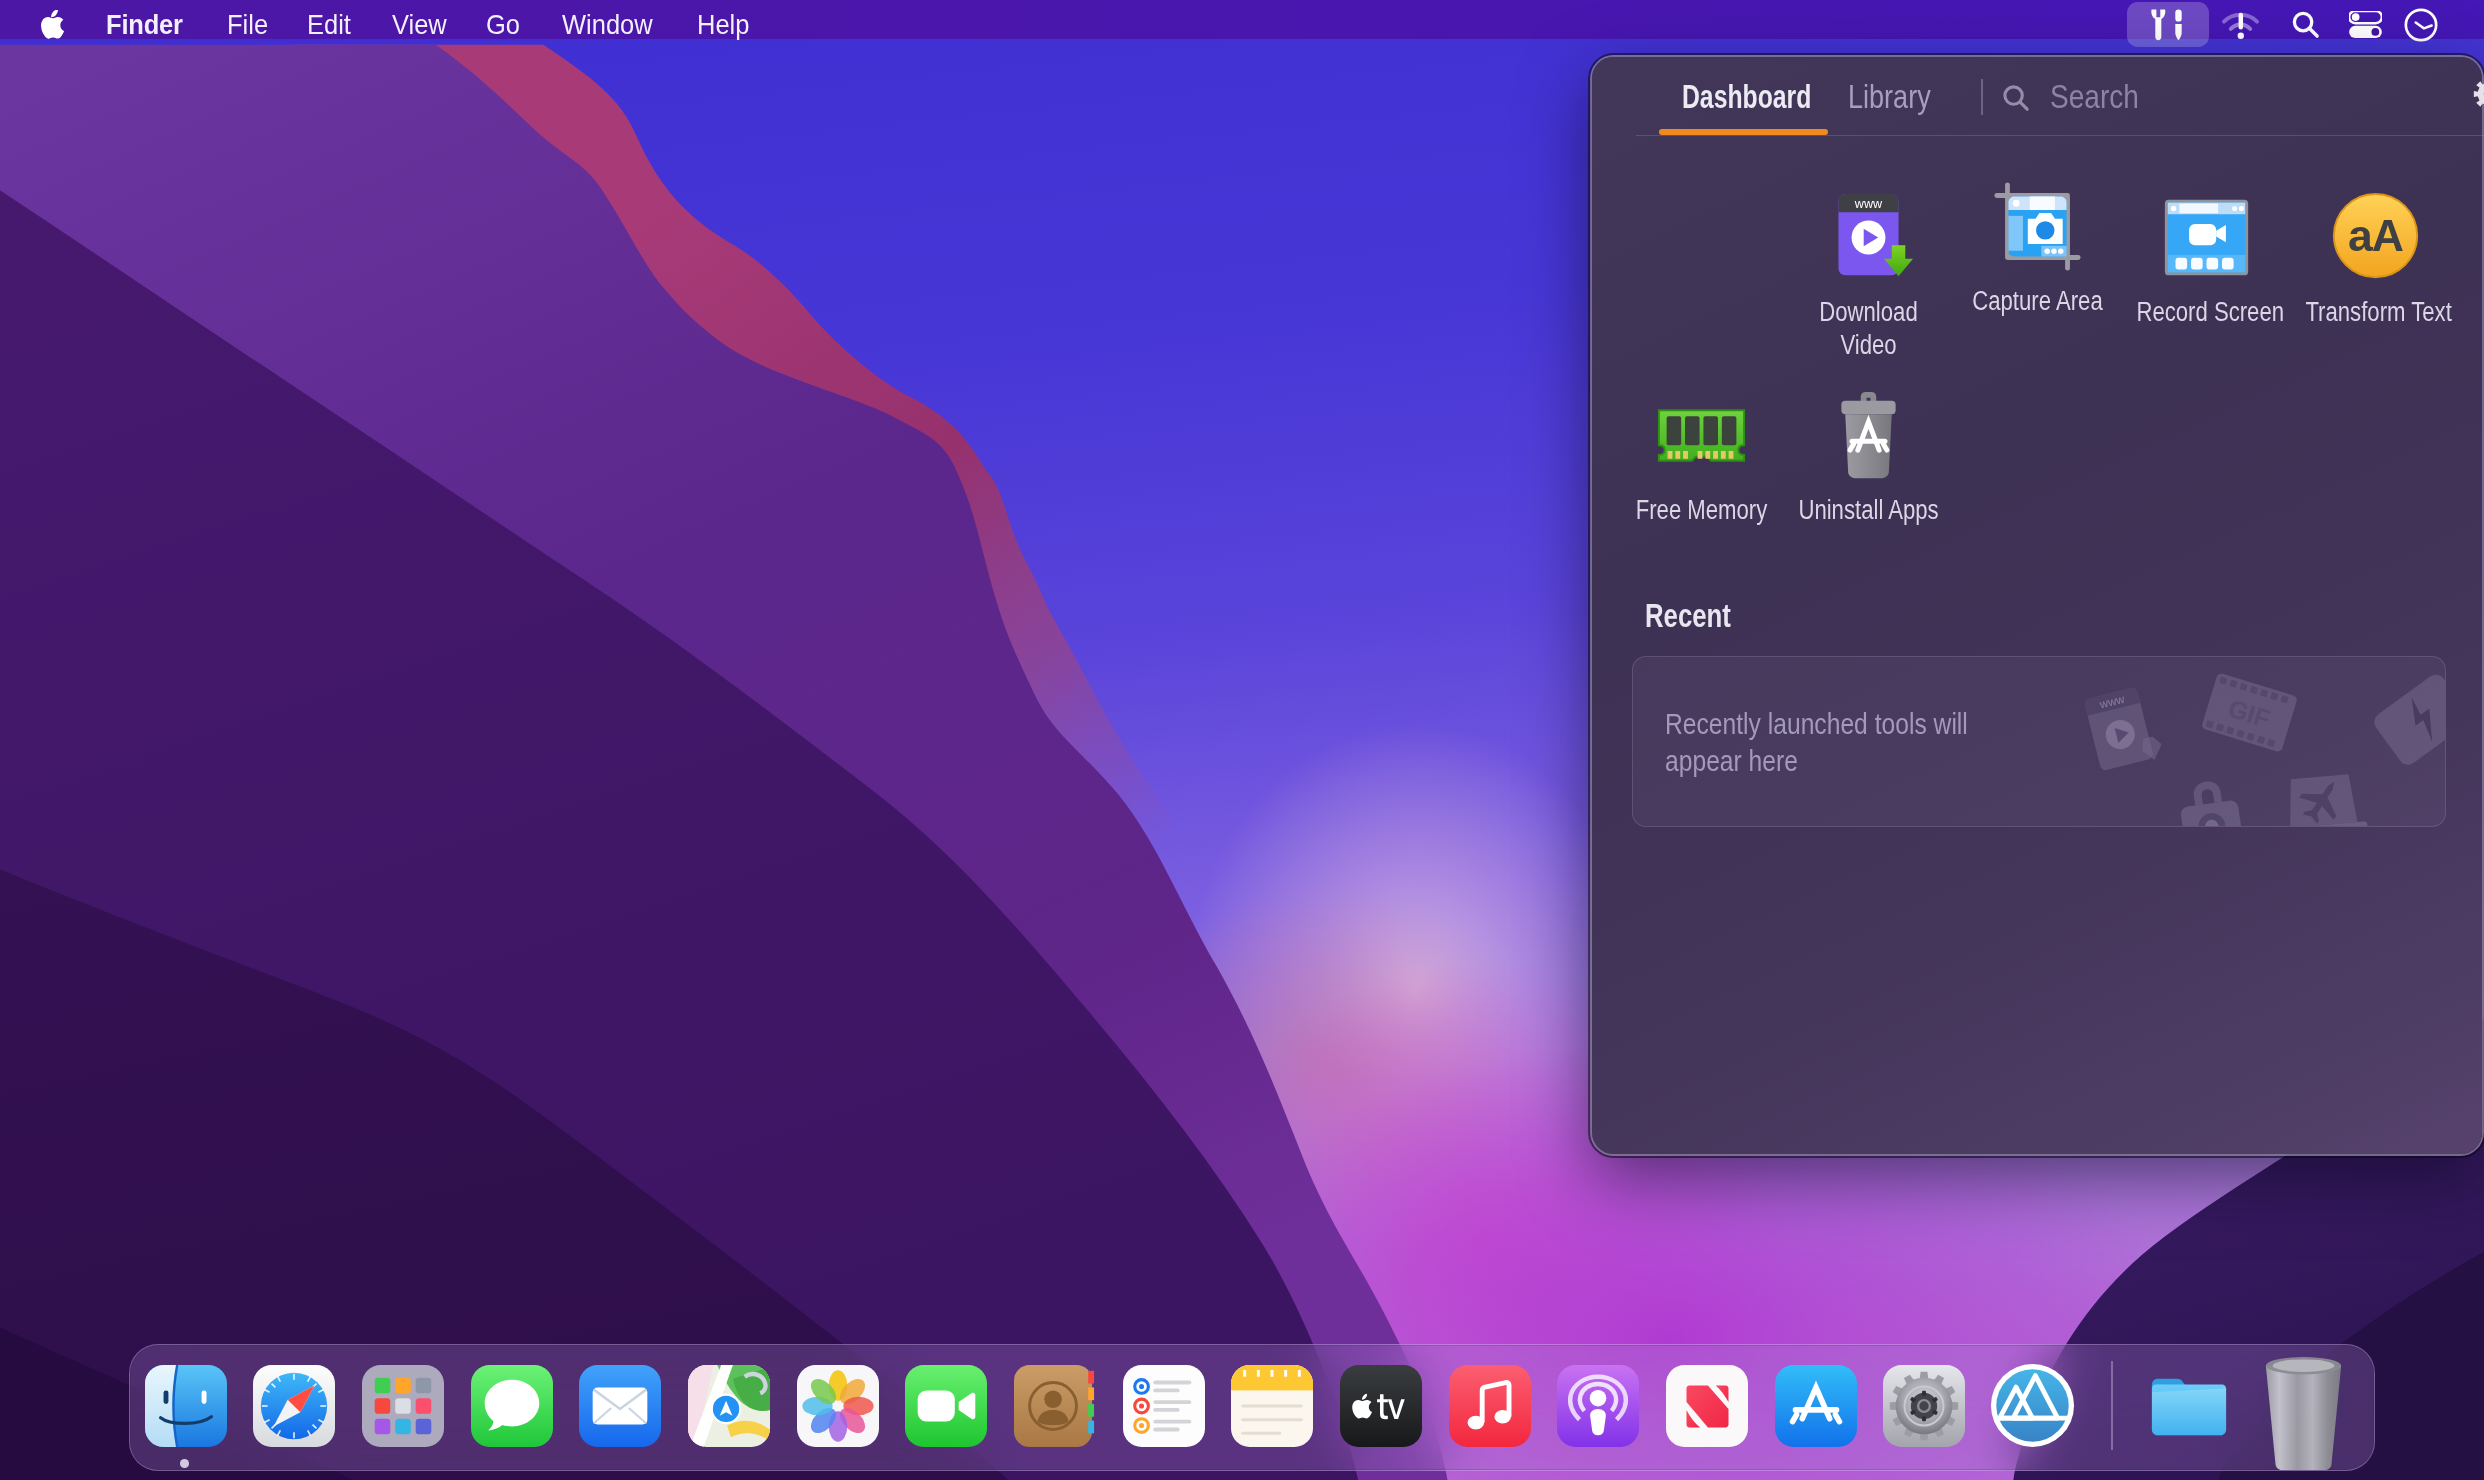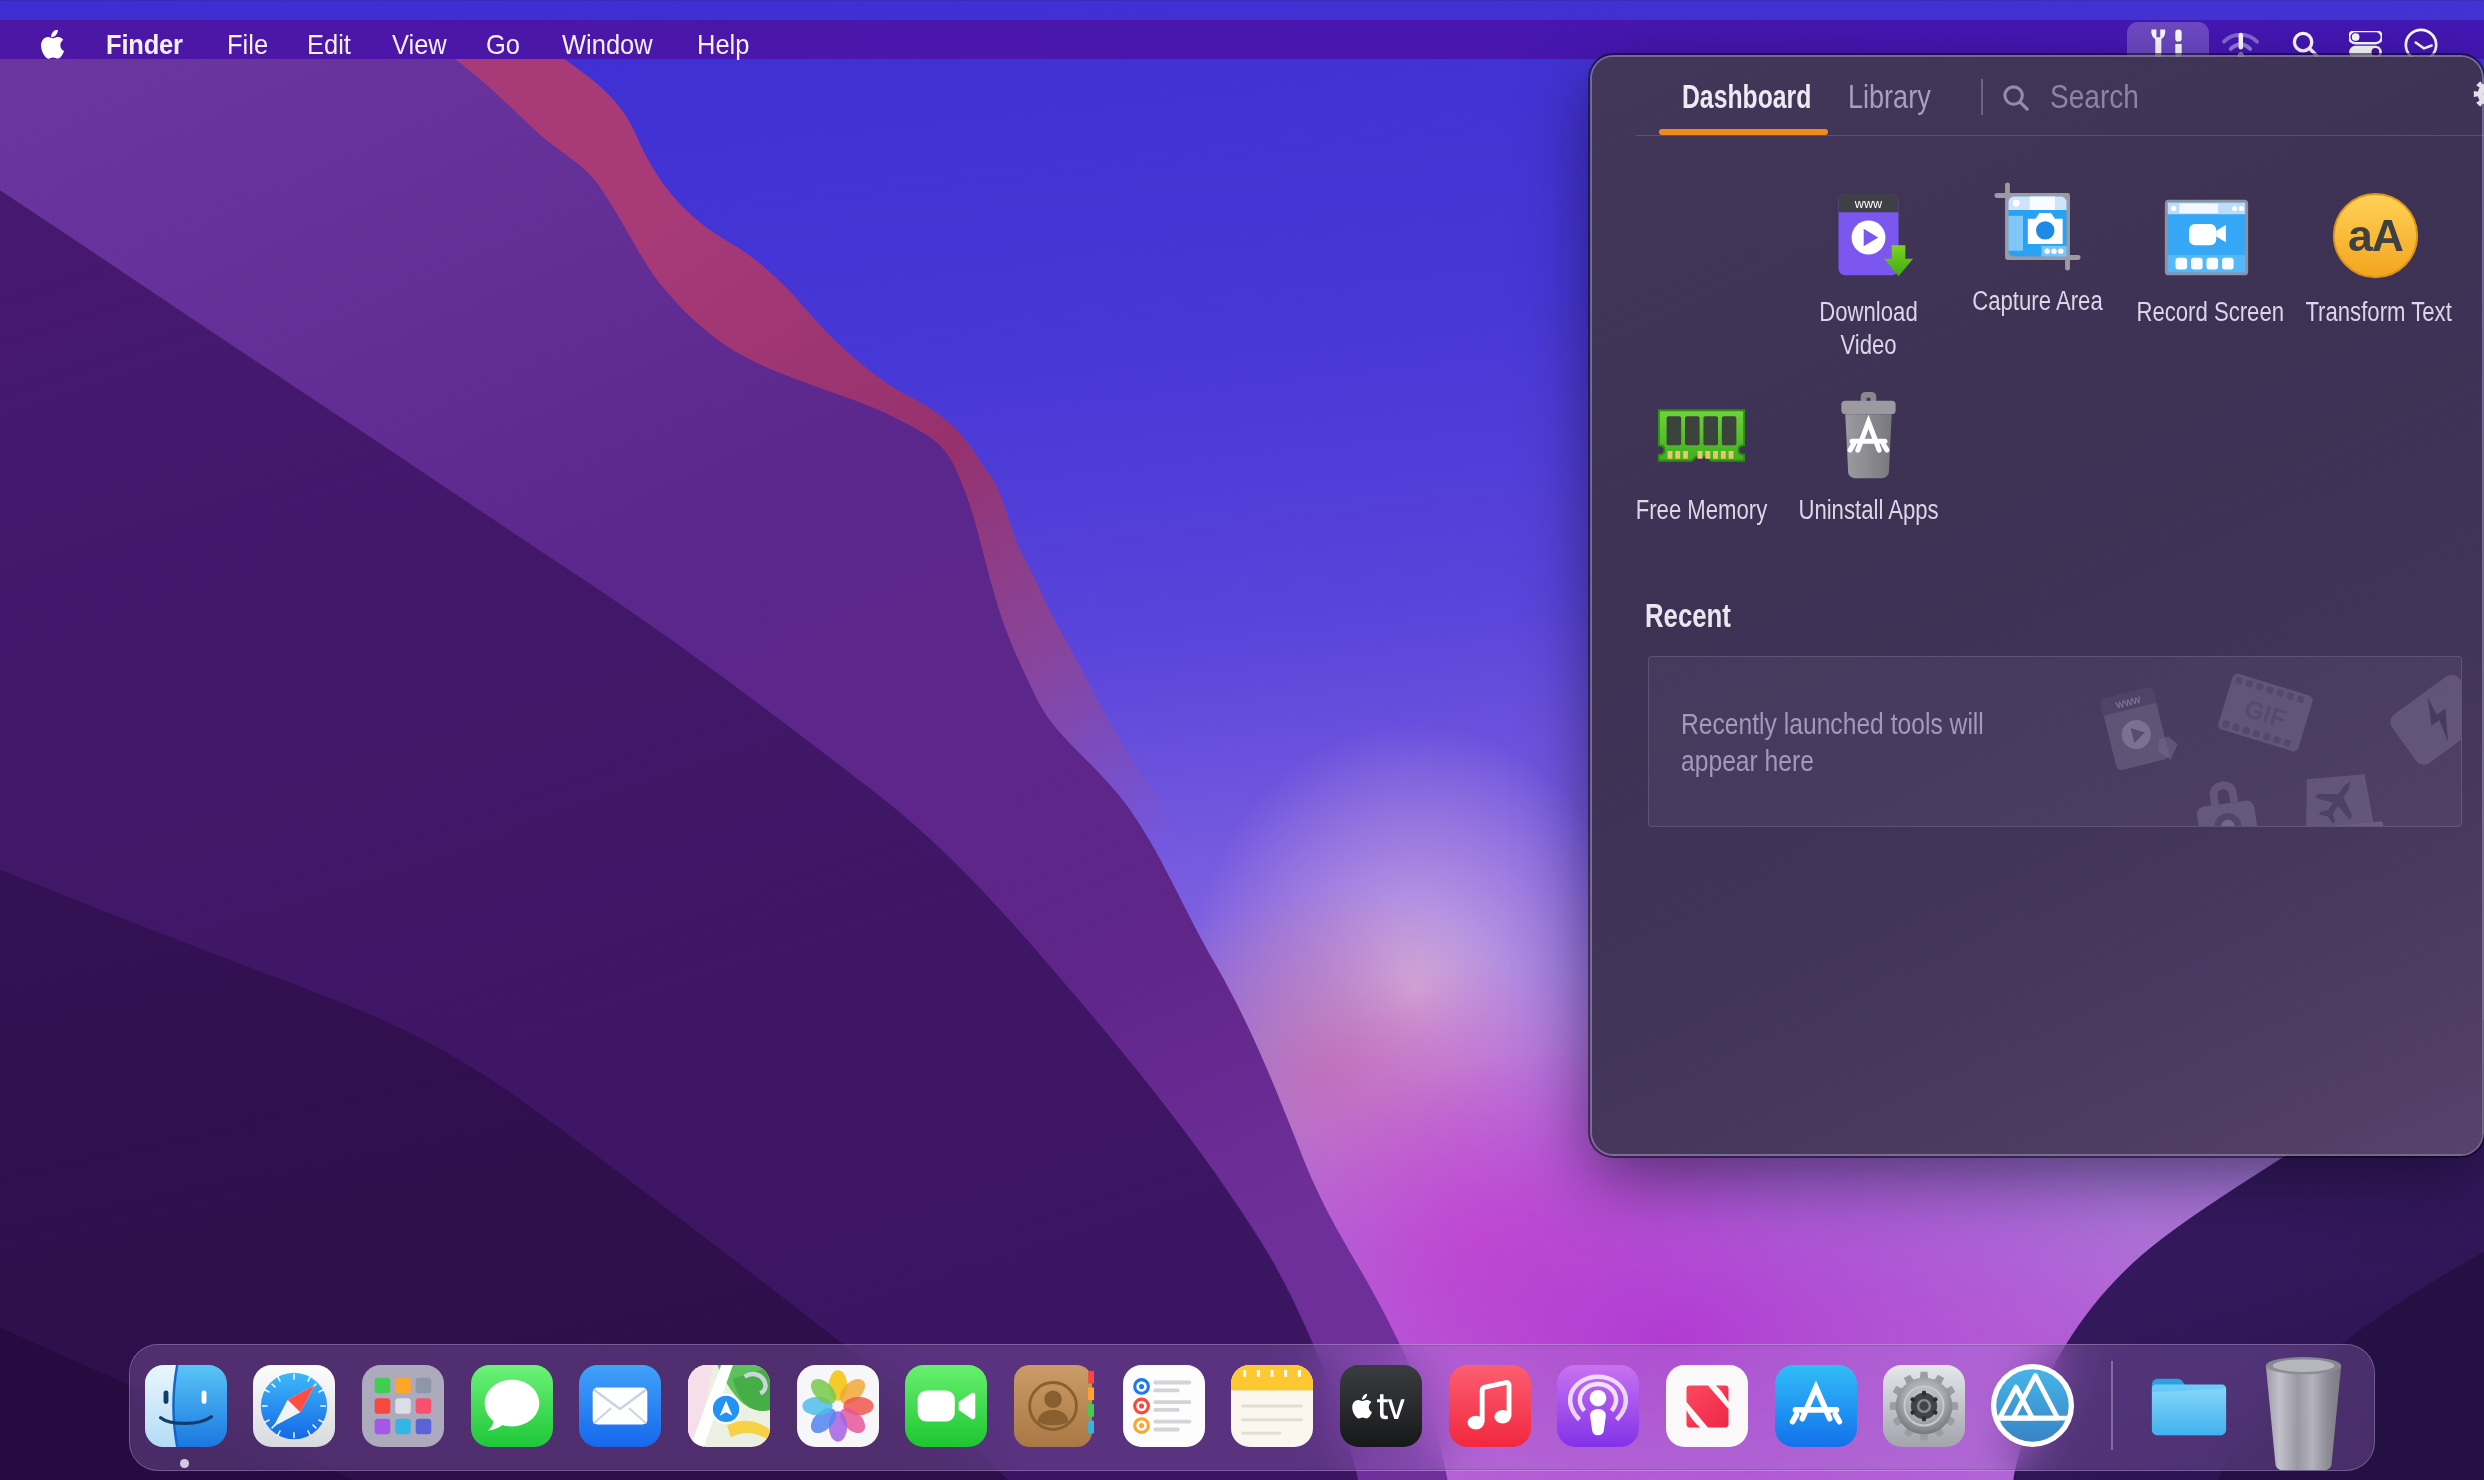--- a/index.html
+++ b/index.html
@@ -1,39 +1,39 @@
 <!DOCTYPE html>
 <html><head><meta charset="utf-8">
 <style>
 html,body{margin:0;padding:0;width:2484px;height:1481px;overflow:hidden;background:#2a0f4a;
 font-family:"Liberation Sans",sans-serif;}
 #stage{position:absolute;inset:0;width:2484px;height:1481px;}
 .abs{position:absolute;}
 
 #menubar{position:absolute;left:0;top:0;width:2484px;height:39px;
 background:linear-gradient(90deg,#4c17a4 0%,#4a16ac 40%,#4417b6 100%);
-color:#f4effc;font-size:28px;margin-top:20px;}
+color:#f4effc;font-size:28px;}
 #menubar .mi{position:absolute;top:0;height:49px;line-height:49px;white-space:nowrap;transform:scaleX(0.91);transform-origin:0 50%;}
 
 #panel{position:absolute;left:1592px;top:57px;width:890px;height:1097px;
 border-radius:21.3px;
 background:linear-gradient(155deg,#423659 0%,#3d3154 38%,#433459 66%,#4d3c64 88%,#57426c 100%);
 box-shadow:0 0 0 1.9px rgba(148,138,168,0.75),0 0 0 3.9px rgba(10,5,25,0.55),0 23px 68px rgba(10,5,30,0.55);}
 #phead{position:absolute;left:0;top:0;width:890px;height:78px;border-bottom:1.9px solid rgba(190,180,210,0.22);margin-left:44px;}
 .tabu{position:absolute;left:23px;top:72px;width:169px;height:5.8px;background:#f08a1e;border-radius:2.9px;}
 #dashlbl{position:absolute;left:46px;top:21.3px;font-size:33px;font-weight:700;color:#eceaf2;transform:scaleX(0.75);transform-origin:0 50%;}
 #liblbl{position:absolute;left:212px;top:21.3px;font-size:33px;font-weight:400;color:#a79ec0;transform:scaleX(0.82);transform-origin:0 50%;}
 #tabdiv{position:absolute;left:345px;top:22px;width:1.9px;height:36px;background:rgba(200,190,220,0.35);}
 #searchtxt{position:absolute;left:414px;top:21.3px;font-size:33px;color:#8c84a4;transform:scaleX(0.85);transform-origin:0 50%;}
 #pfoot{position:absolute;left:0;top:1033px;width:890px;height:64px;border-top:1.9px solid rgba(200,190,220,0.28);
 background:rgba(255,255,255,0.045);border-radius:0 0 21.3px 21.3px;}
 .toolcol{position:absolute;width:171px;text-align:center;}
 .toollbl{color:#dbd7e6;font-size:27px;line-height:33px;white-space:nowrap;margin-top:11.6px;transform:scaleX(0.82);transform-origin:50% 0;}
 #recenttitle{position:absolute;left:53px;top:540px;font-size:33px;font-weight:700;color:#e9e6f0;transform:scaleX(0.78);transform-origin:0 50%;}
-#recentbox{position:absolute;left:56px;top:599px;width:812px;height:169px;border-radius:4px;
+#recentbox{position:absolute;left:40px;top:599px;width:812px;height:169px;border-radius:14px;
 background:rgba(235,225,255,0.05);border:1.9px solid rgba(235,225,255,0.14);overflow:hidden;}
 #rectext{position:absolute;left:32px;top:49px;font-size:29px;line-height:37px;color:#a39aba;transform:scaleX(0.85);transform-origin:0 0;}
 
 #dock{position:absolute;left:129px;top:1344px;width:2244px;height:125px;border-radius:29px;
 background:rgba(170,130,210,0.28);border:1.9px solid rgba(235,220,255,0.28);
 backdrop-filter:blur(27px);box-shadow:inset 0 0 0 1px rgba(60,20,90,0.18);}
 .dk{position:absolute;top:1365px;width:82px;height:82px;}
 #dockdiv{position:absolute;left:2111px;top:1361px;width:1.9px;height:89px;background:rgba(240,230,255,0.32);}
 #rundot{position:absolute;left:180px;top:1459px;width:8.7px;height:8.7px;border-radius:50%;background:rgba(235,228,248,0.85);}
 </style></head>

